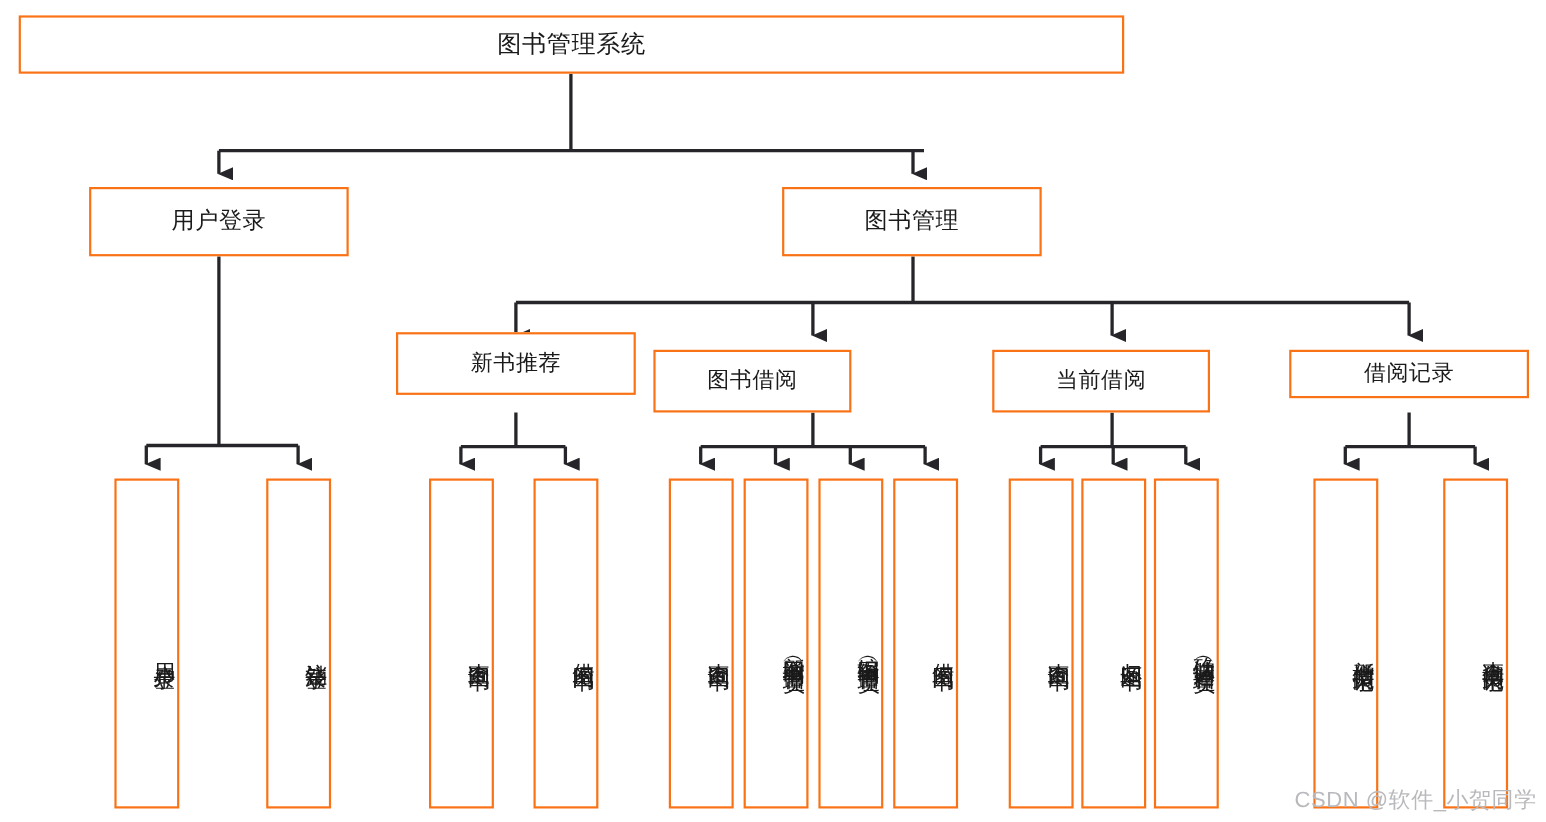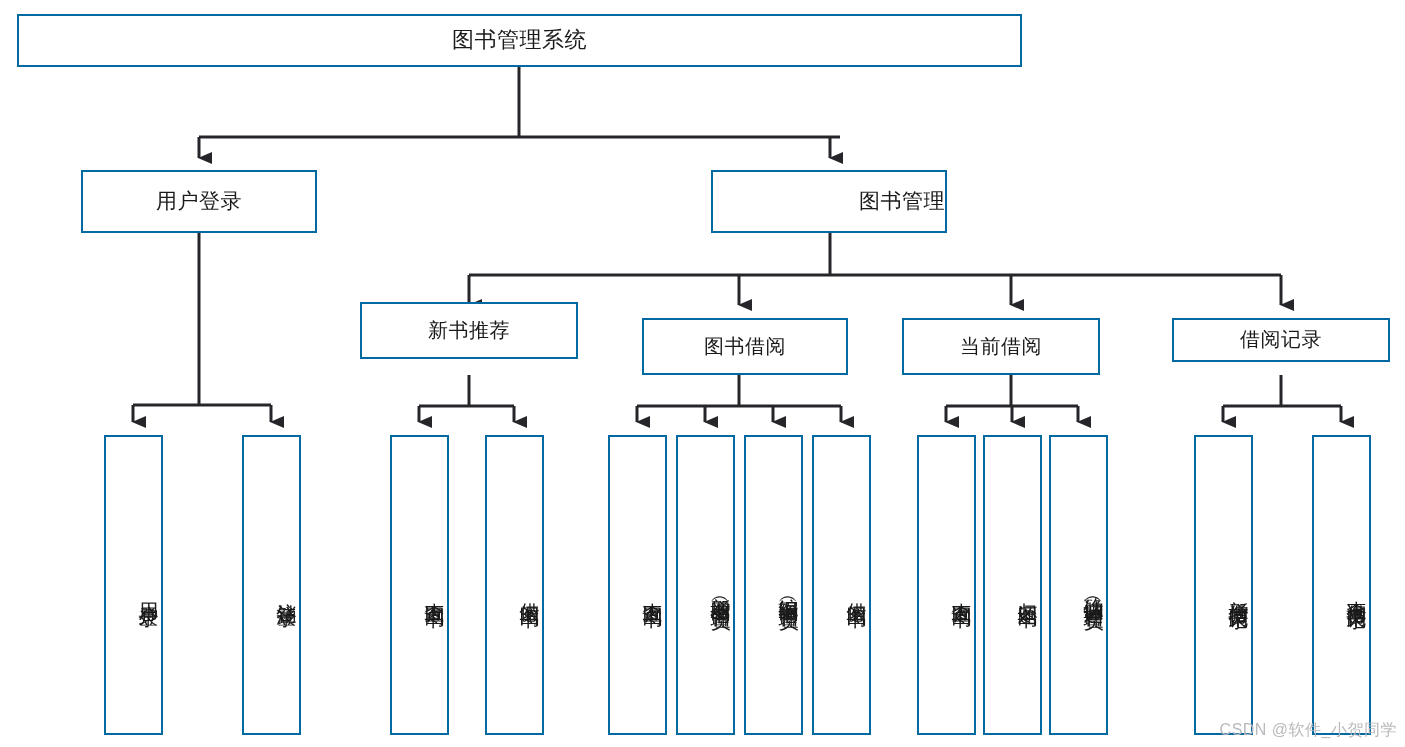--- a/index.html
+++ b/index.html
@@ -22,21 +22,21 @@
     position: absolute;
     left: 0;
     top: 0;
     width: 1405px;
     height: 747px;
     pointer-events: none;
   }
   .node {
     position: absolute;
     box-sizing: border-box;
-    border: 2px solid #0369a1;
+    border: 2px solid #f97316;
     background: #ffffff;
     display: flex;
     align-items: center;
     justify-content: center;
     text-align: center;
     line-height: 1.28;
     letter-spacing: 0.5px;
   }
   .node.root {
     font-size: 22px;
@@ -57,21 +57,21 @@
     letter-spacing: 2px;
   }
   .node.leaf > span {
     writing-mode: vertical-rl;
     text-orientation: upright;
   }
   .watermark {
     position: absolute;
     right: 8px;
     bottom: 6px;
-    font-size: 16px;
+    font-size: 20px;
     color: #b9b9bd;
     letter-spacing: 0.5px;
     white-space: nowrap;
     user-select: none;
   }
 </style>
 </head>
 <body>
 
 <div id="stage">
@@ -126,28 +126,28 @@
     </g>
   </svg>
 
   <div class="node root" style="left:17px; top:14px; width:1005px; height:53px;">
     <span>图书管理系统</span>
   </div>
 
   <div class="node lvl1" style="left:81px; top:170px; width:236px; height:63px;">
     <span>用户登录</span>
   </div>
-  <div class="node lvl1" style="left:711px; top:170px; width:236px; height:63px;justify-content:flex-end;">
+  <div class="node lvl1" style="left:711px; top:170px; width:236px; height:63px;">
     <span>图书管理</span>
   </div>
 
   <div class="node lvl2" style="left:360px; top:302px; width:218px; height:57px;">
     <span>新书推荐</span>
   </div>
-  <div class="node lvl2" style="left:642px; top:318px; width:206px; height:57px;">
+  <div class="node lvl2" style="left:594px; top:318px; width:180px; height:57px;">
     <span>图书借阅</span>
   </div>
   <div class="node lvl2" style="left:902px; top:318px; width:198px; height:57px;">
     <span>当前借阅</span>
   </div>
   <div class="node lvl2" style="left:1172px; top:318px; width:218px; height:44px;">
     <span>借阅记录</span>
   </div>
 
   <div class="node leaf" style="left:104px; top:435px; width:59px; height:300px;">

